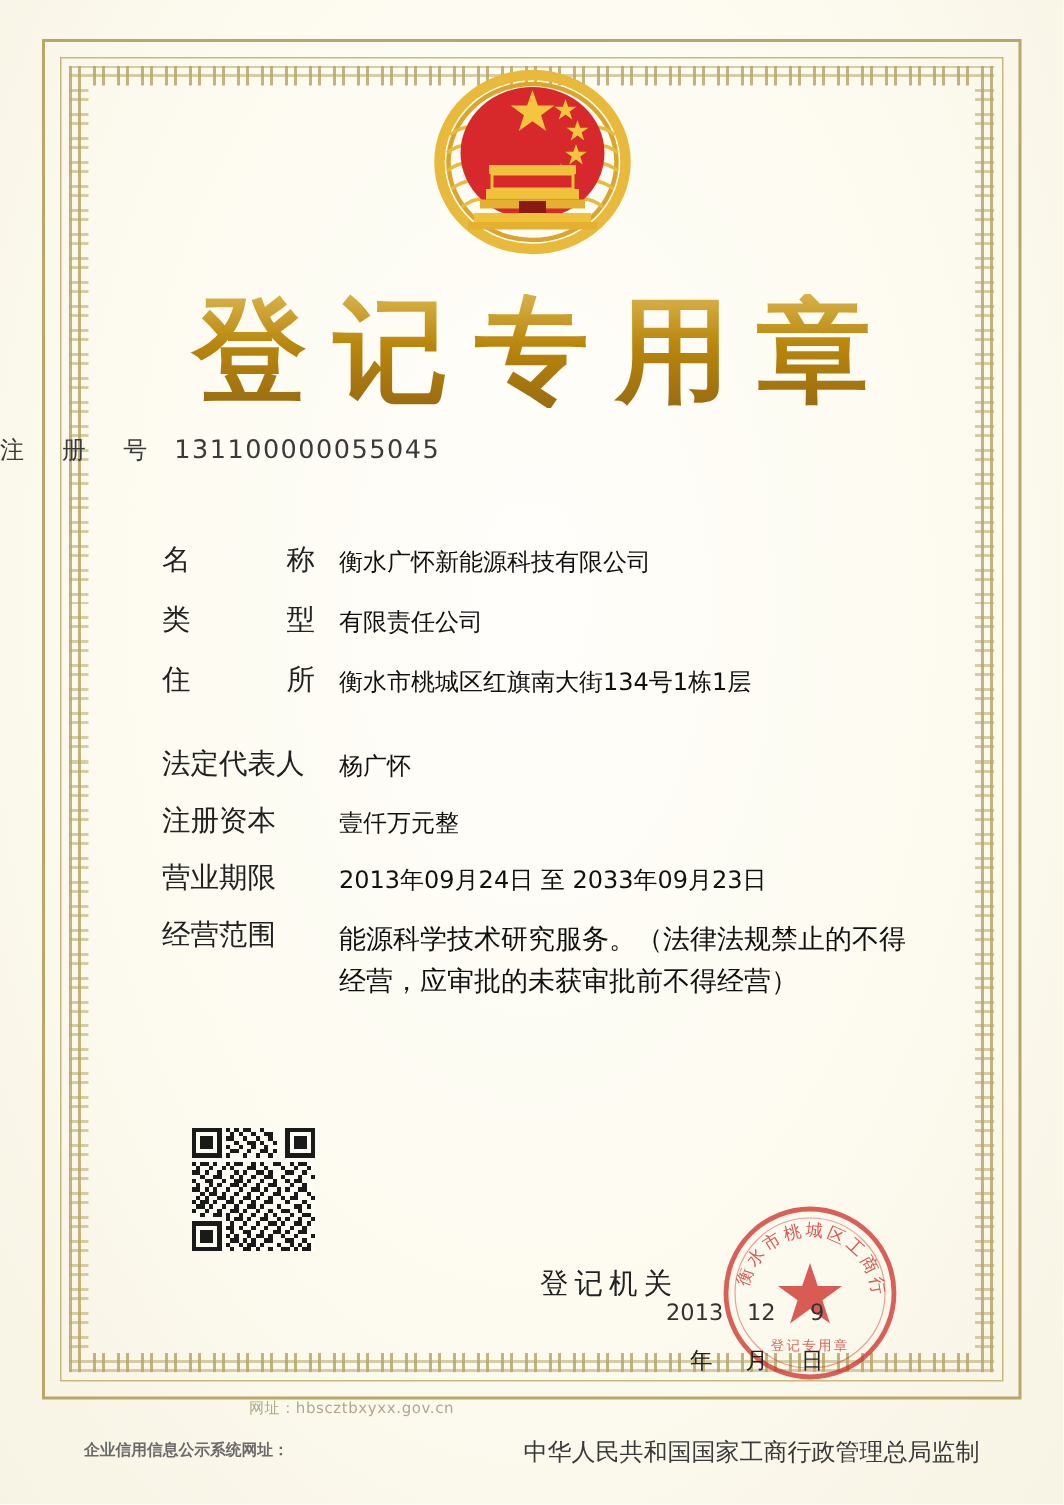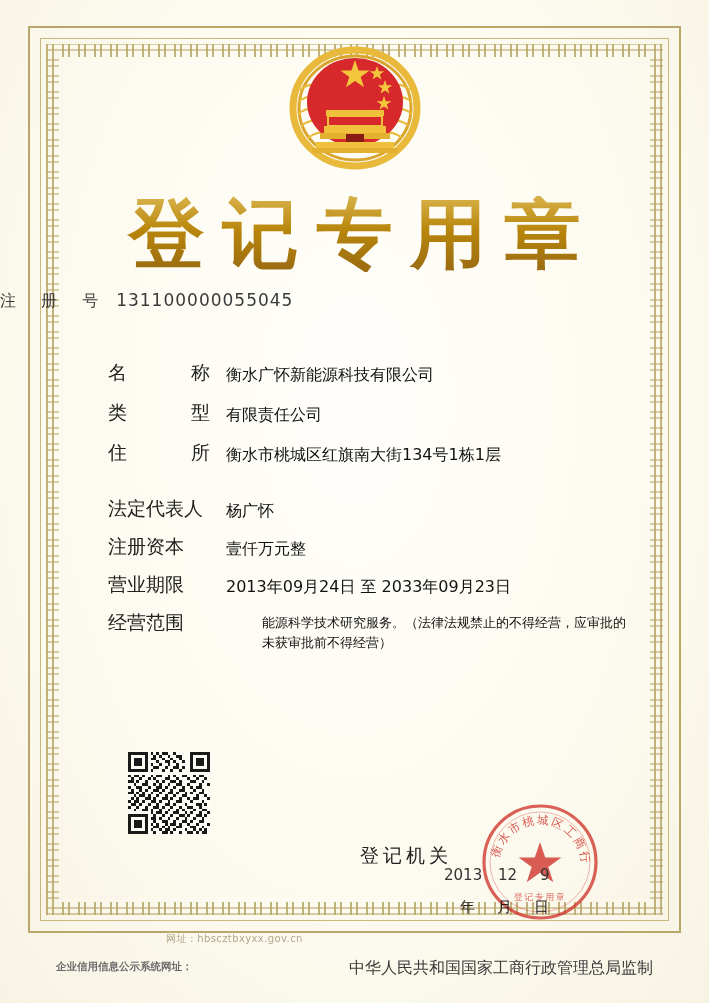--- a/index.html
+++ b/index.html
@@ -134,21 +134,21 @@
     padding-right:16px;
     box-sizing:border-box;
   }
   .row .val{
     font-size:16px;
     color:#111;
     padding-top:3px;
     line-height:1.5;
   }
   .row.tight{margin-bottom:11px;}
-  .row .val.small{font-size:13px;line-height:1.55;max-width:380px;margin-left:36px;}
+  .row .val.small{font-size:18px;line-height:1.55;max-width:380px;}
   .gap-lg{height:16px;}
 
   
   .qr{
     position:absolute;
     left:128px;top:752px;
     width:82px;height:82px;
   }
 
   

